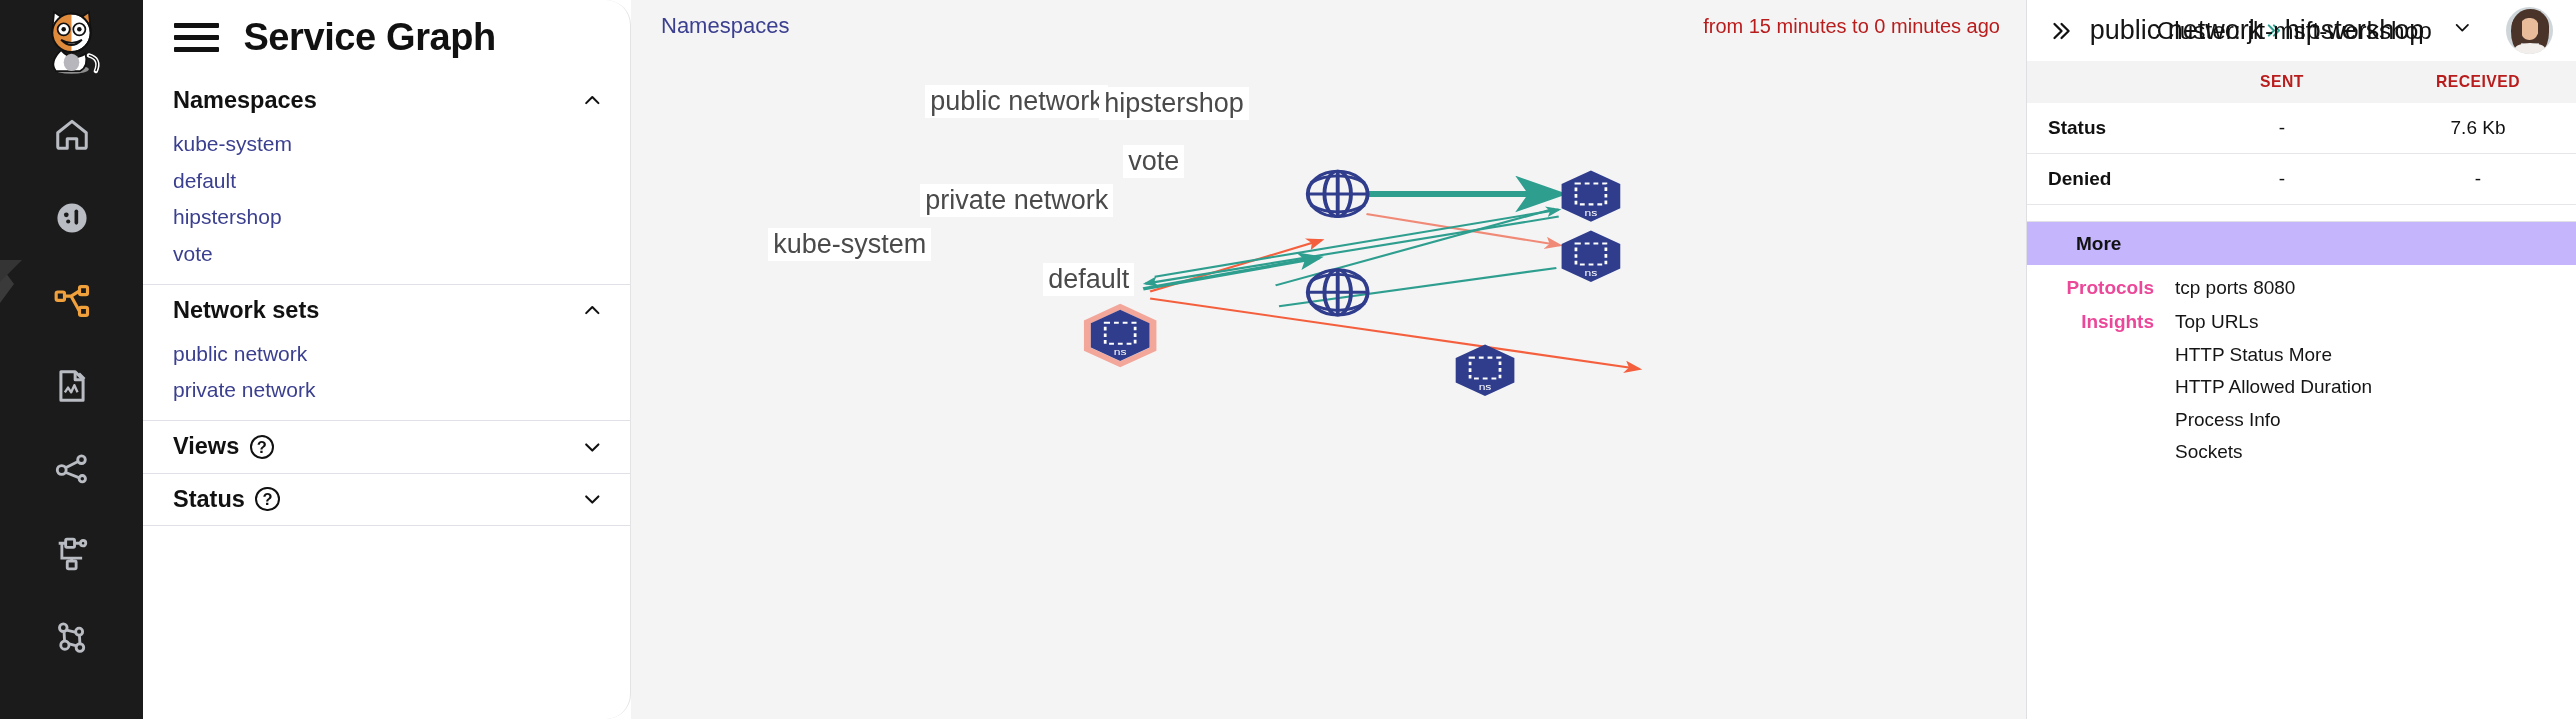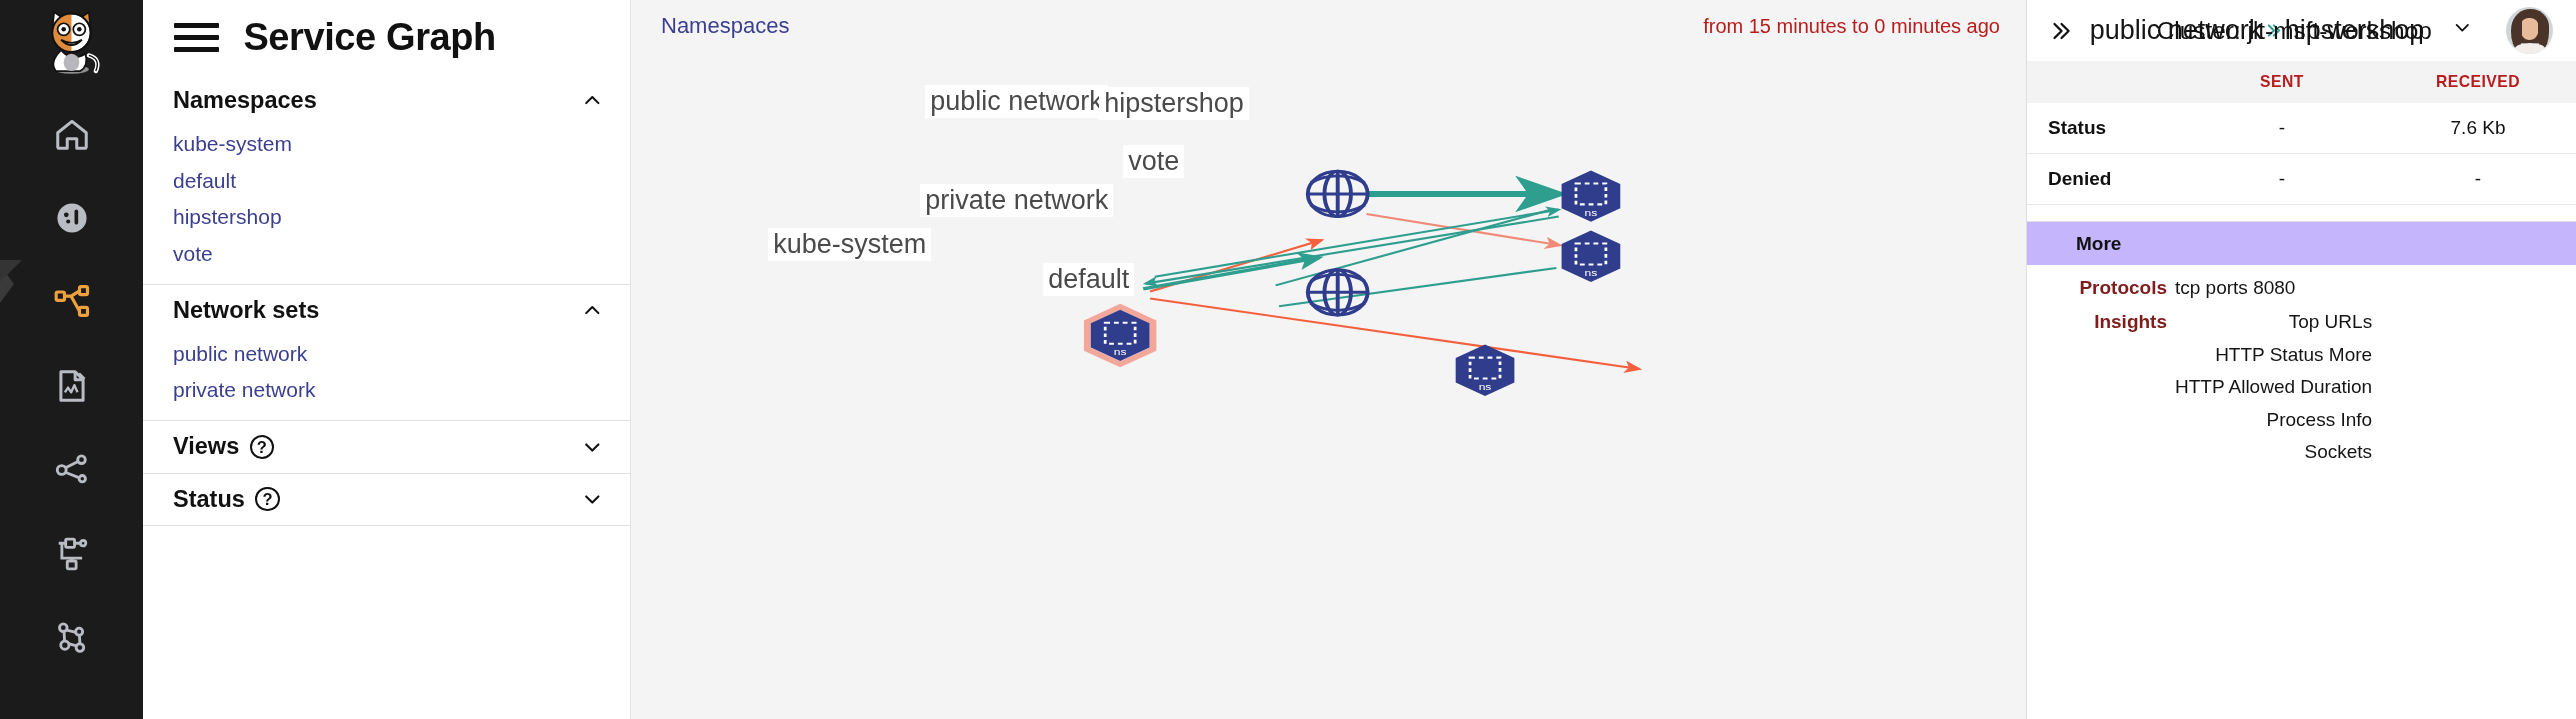--- a/index.html
+++ b/index.html
@@ -32,20 +32,21 @@
   .rail-item.active::after {
     content: ""; position: absolute; left: 0; top: 0; width: 0; height: 0;
     border-left: 22.6px solid #343434; border-bottom: 22.6px solid transparent;
   }
 
   
   .drawer {
     width: 488px; flex: 0 0 488px; height: 719px; background: #fff;
     border-right: 0.9px solid #e3e3e6; display: flex; flex-direction: column;
     position: relative;
+    border-radius: 25px;
   }
   .drawer-top { height: 75px; display: flex; align-items: center; padding-left: 31px; gap: 24.4px; }
   .hamburger { width: 45px; height: 35px; display:flex; flex-direction: column; justify-content: center; gap: 7.8px; cursor: pointer; }
   .hamburger span { display:block; height: 4.4px; background: #111; border-radius: 0.9px; width: 45px; }
   .app-title { font-size: 38px; font-weight: 700; color: #111; letter-spacing: -0.4px; white-space: nowrap; }
 
   .search-row {
     height: 54px; display: flex; align-items: center;
     border-top: 0.9px solid #e6e6ea; border-bottom: 0.9px solid #dcdce2;
     padding: 0 19px 0 30px; background: #fff;
@@ -118,24 +119,24 @@
     font-size: 19px; color: #111; text-align: center; padding: 14px 0;
     border-bottom: 0.9px solid #e6e6ea;
   }
   table.flow td.lbl { font-weight: 700; text-align: left; padding-left: 21px; }
 
   .more-bar {
     background: #c4b5fd; padding: 10.5px 0 10.5px 49px; margin-top: 15.7px;
     font-size: 19px; font-weight: 700; color: #111; border-top: 0.9px solid #e0e0e5;
   }
   .kv { display: flex; padding: 12.2px 0 0 0; font-size: 19px; }
-  .kv .k { width: 148px; text-align: right; font-weight: 700; color: #7f1d1d; padding-right: 8px; flex: 0 0 148px; }
+  .kv .k { width: 148px; text-align: right; font-weight: 700; color: #ec4899; padding-right: 21px; flex: 0 0 148px; }
   .kv .v { color: #151515; }
   .insights-list { display: flex; flex-direction: column; gap: 10.5px; }
-  .insights-list div { cursor: pointer; text-align: right; }
+  .insights-list div { cursor: pointer; }
 
   
   .topbar-right {
     position: absolute; right: 0; top: 0; height: 61px; display: flex;
     align-items: center; gap: 33px; padding-right: 22.6px; z-index: 5;
   }
   .cluster-sel { display: flex; align-items: center; gap: 19px; font-size: 24.4px; color: #111; cursor: pointer; white-space: nowrap; }
   .avatar {
     width: 47px; height: 47px; border-radius: 50%; overflow: hidden;
     background: #cfd6da; position: relative; flex: 0 0 47px;

